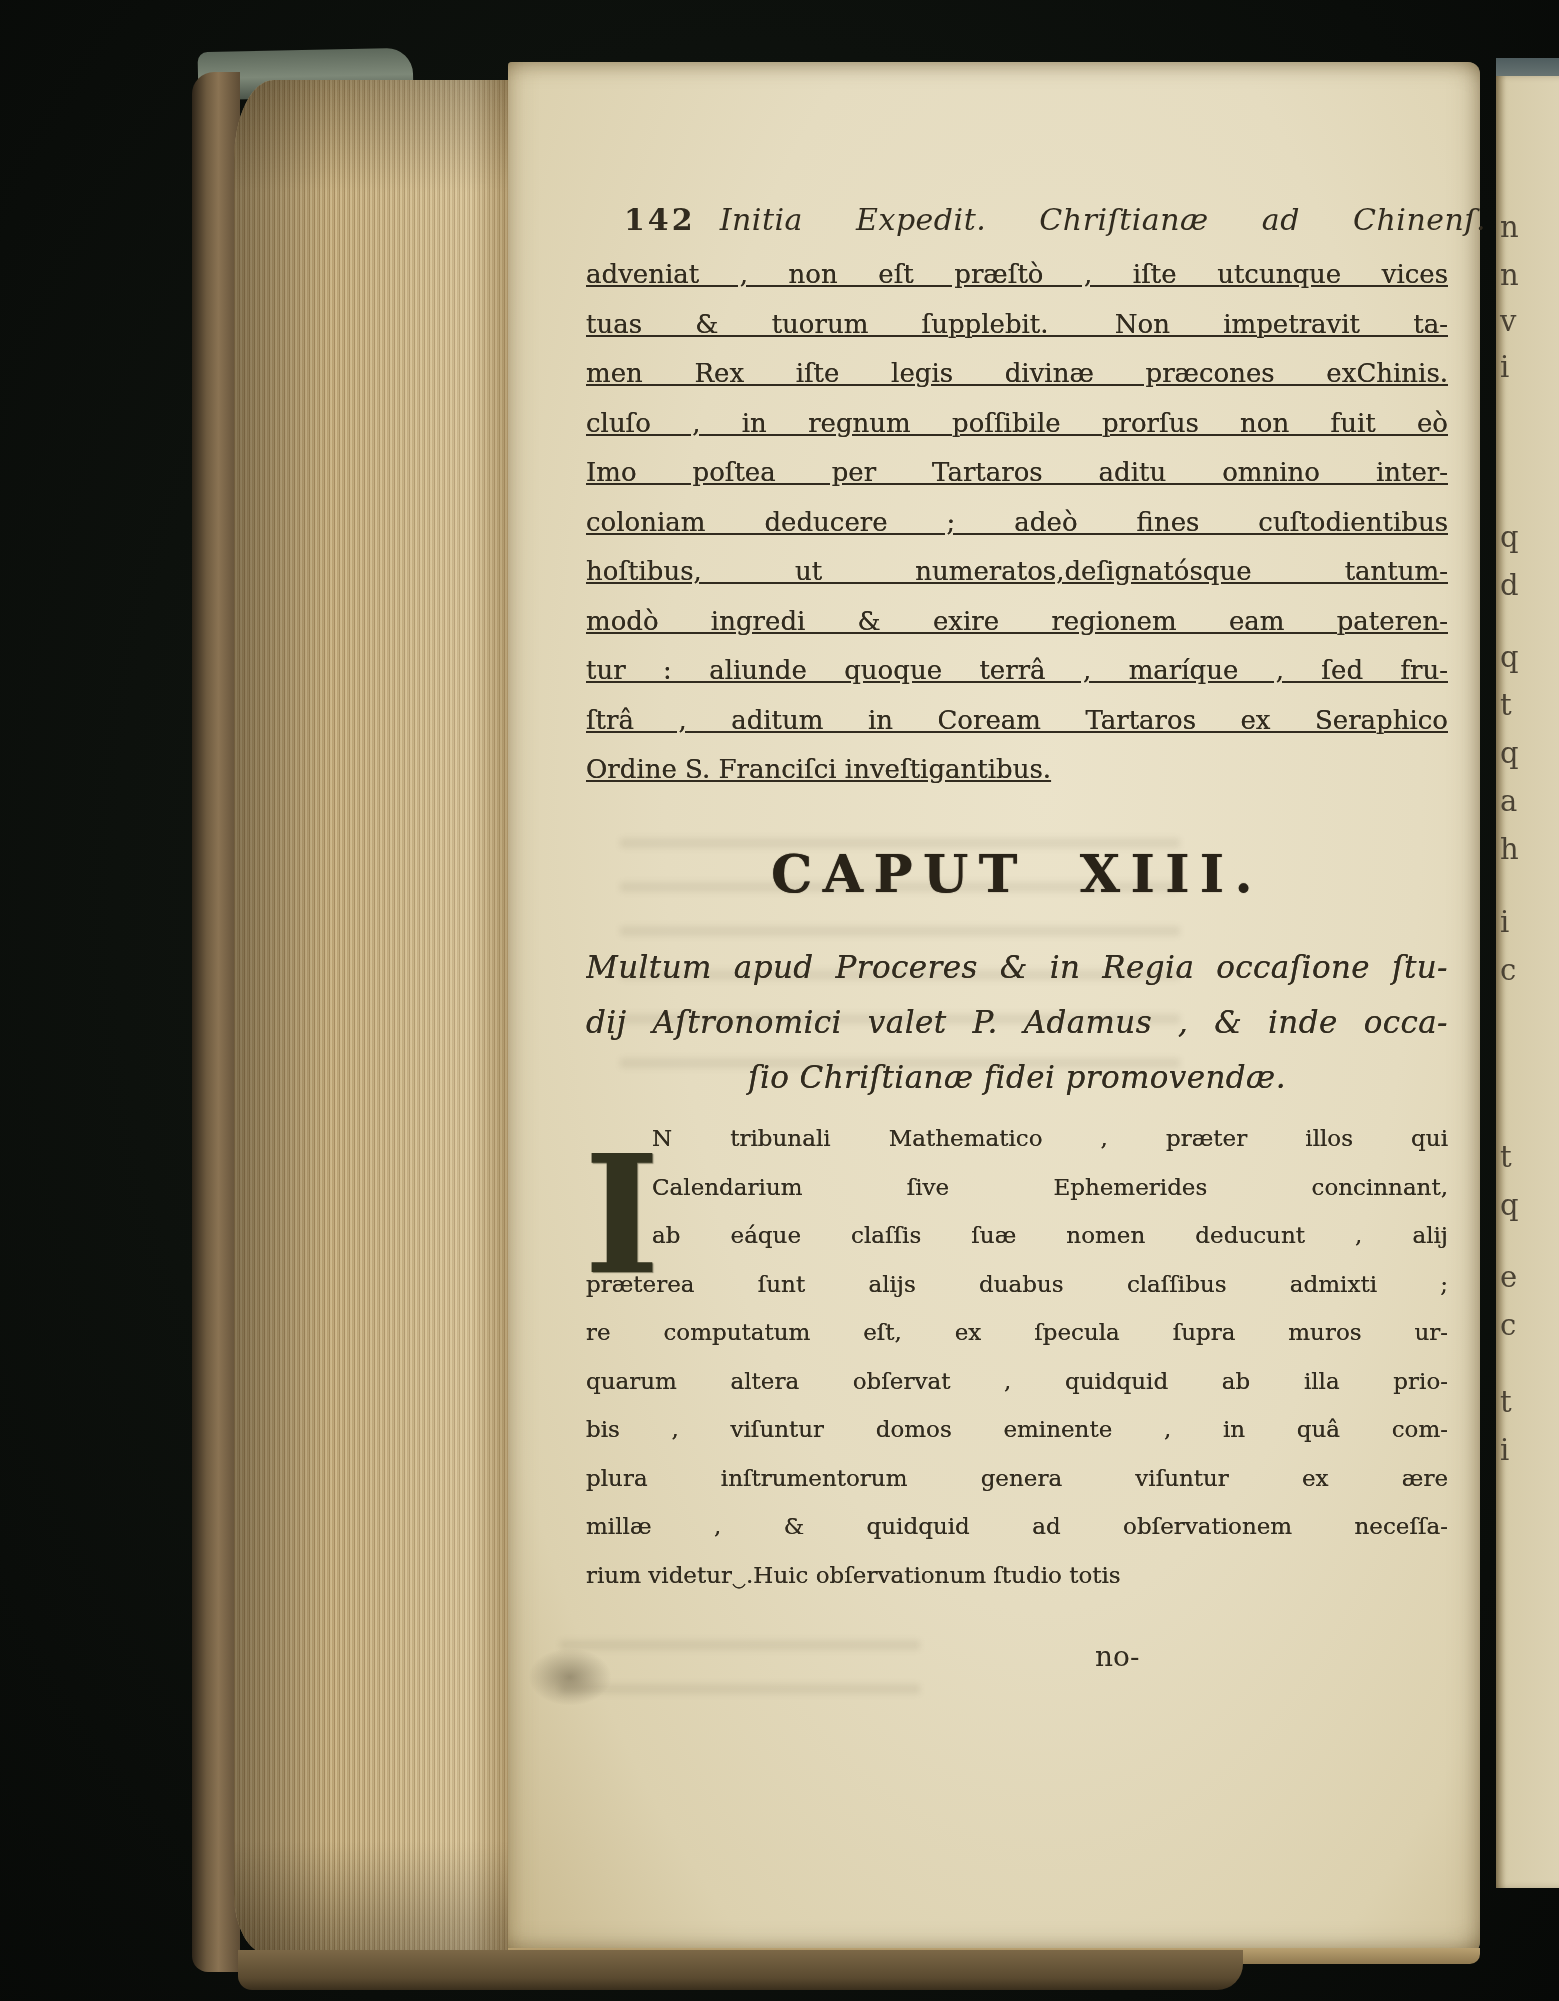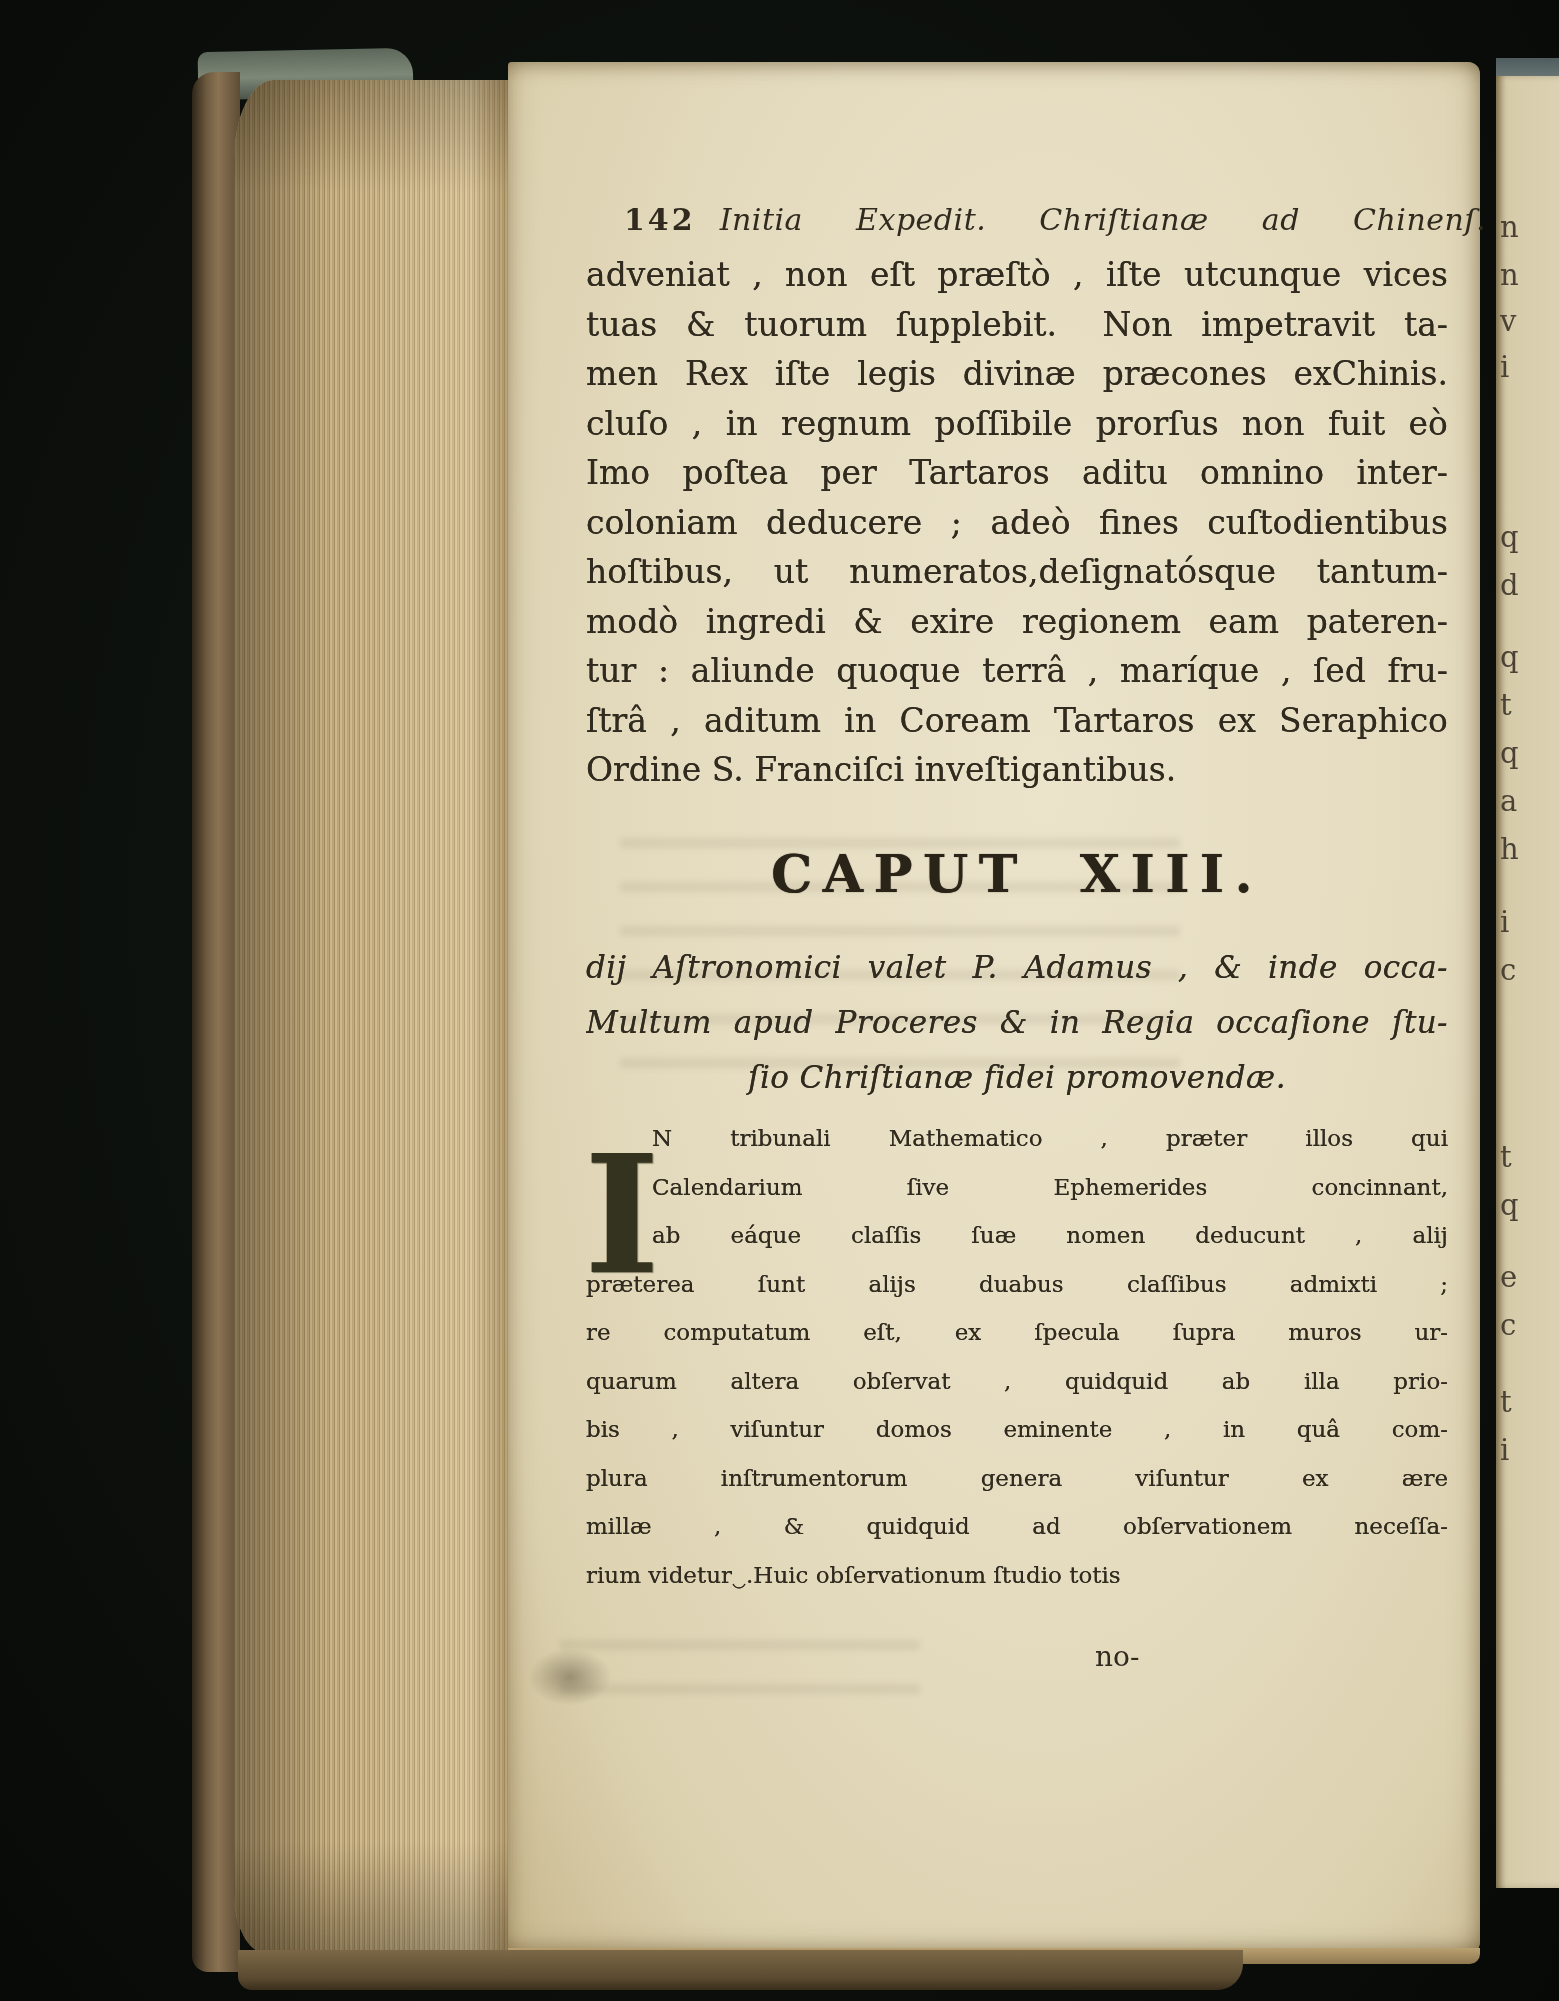--- a/index.html
+++ b/index.html
@@ -50,21 +50,21 @@
       background:radial-gradient(ellipse,rgba(60,50,30,.4),rgba(60,50,30,0) 70%);}
   
   .text-block{position:absolute;left:586px;top:198px;width:862px;color:#312b1f;}
   .text-block .line{text-align:justify;text-align-last:justify;overflow:hidden;
       text-shadow:0 0 .5px rgba(49,43,31,.85);}
   .header{position:absolute;left:0;top:4px;width:100%;display:flex;gap:24px;
       font-size:30px;margin-left:38px;}
   .pagenum{font-weight:bold;letter-spacing:3px;}
   .running-title{font-style:italic;flex:1;text-align:justify;text-align-last:justify;
       letter-spacing:.5px;}
-  .para1{position:absolute;left:0;top:52px;width:100%;font-size:33px;}
+  .para1{position:absolute;left:0;top:52px;width:100%;font-size:26px;text-decoration:underline;}
   .para1 .line{line-height:49.5px;height:49.5px;}
   .para1 .line:last-child{text-align-last:left;}
   .caput{position:absolute;left:0;top:645px;width:100%;text-align:center;
       font-size:52px;font-weight:bold;letter-spacing:.2em;word-spacing:.45em;
       color:#292318;text-shadow:0 0 1px rgba(41,35,24,.8);}
   .argument{position:absolute;left:0;top:742px;width:100%;
       font-size:31px;font-style:italic;letter-spacing:.4px;}
   .argument .line{line-height:55px;height:55px;}
   .argument .line:last-child{text-align-last:center;}
   .para2{position:absolute;left:0;top:916px;width:100%;font-size:23px;}
@@ -112,22 +112,22 @@
         <div class="line">modò ingredi &amp; exire regionem eam pateren-</div>
         <div class="line">tur : aliunde quoque terrâ , maríque , ſed fru-</div>
         <div class="line">ſtrâ , aditum in Coream Tartaros ex Seraphico</div>
         <div class="line">Ordine S. Franciſci inveſtigantibus.</div>
       </div>
 
     <div class="caput">CAPUT XIII.</div>
 
     <div class="argument">
 
-    <div class="line">dij Aſtronomici valet P. Adamus , &amp; inde occa-</div>
-        <div class="line">Multum apud Proceres &amp; in Regia occaſione ſtu-</div>
+    <div class="line">Multum apud Proceres &amp; in Regia occaſione ſtu-</div>
+        <div class="line">dij Aſtronomici valet P. Adamus , &amp; inde occa-</div>
         <div class="line">ſio Chriſtianæ fidei promovendæ.</div>
       </div>
 
     <div class="dropcap">I</div>
 
     <div class="para2">
 
     <div class="line">N tribunali Mathematico , præter illos qui</div>
         <div class="line">Calendarium ſive Ephemerides concinnant,</div>
         <div class="line">ab eáque claſſis ſuæ nomen deducunt , alij</div>

